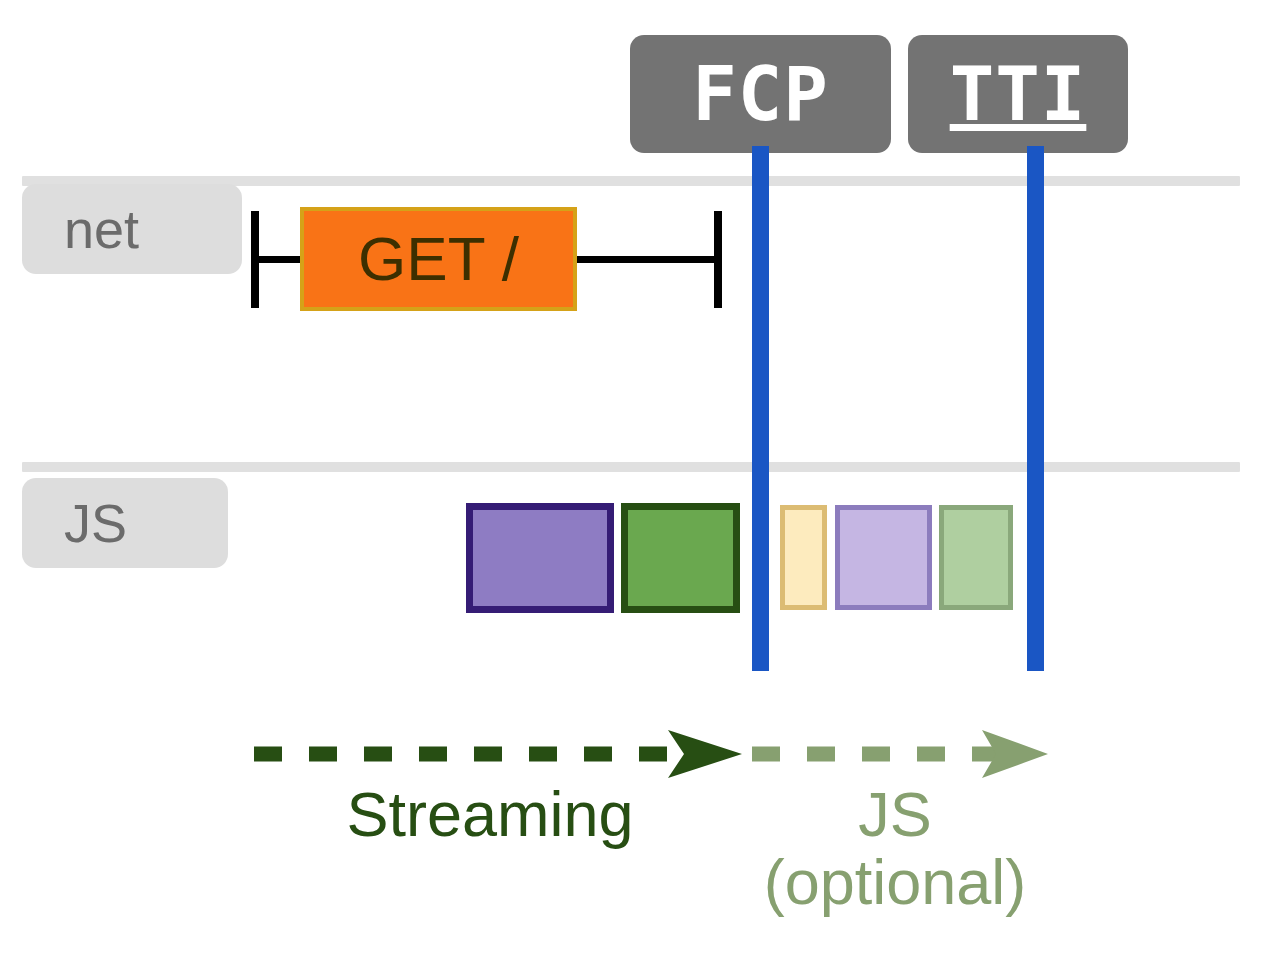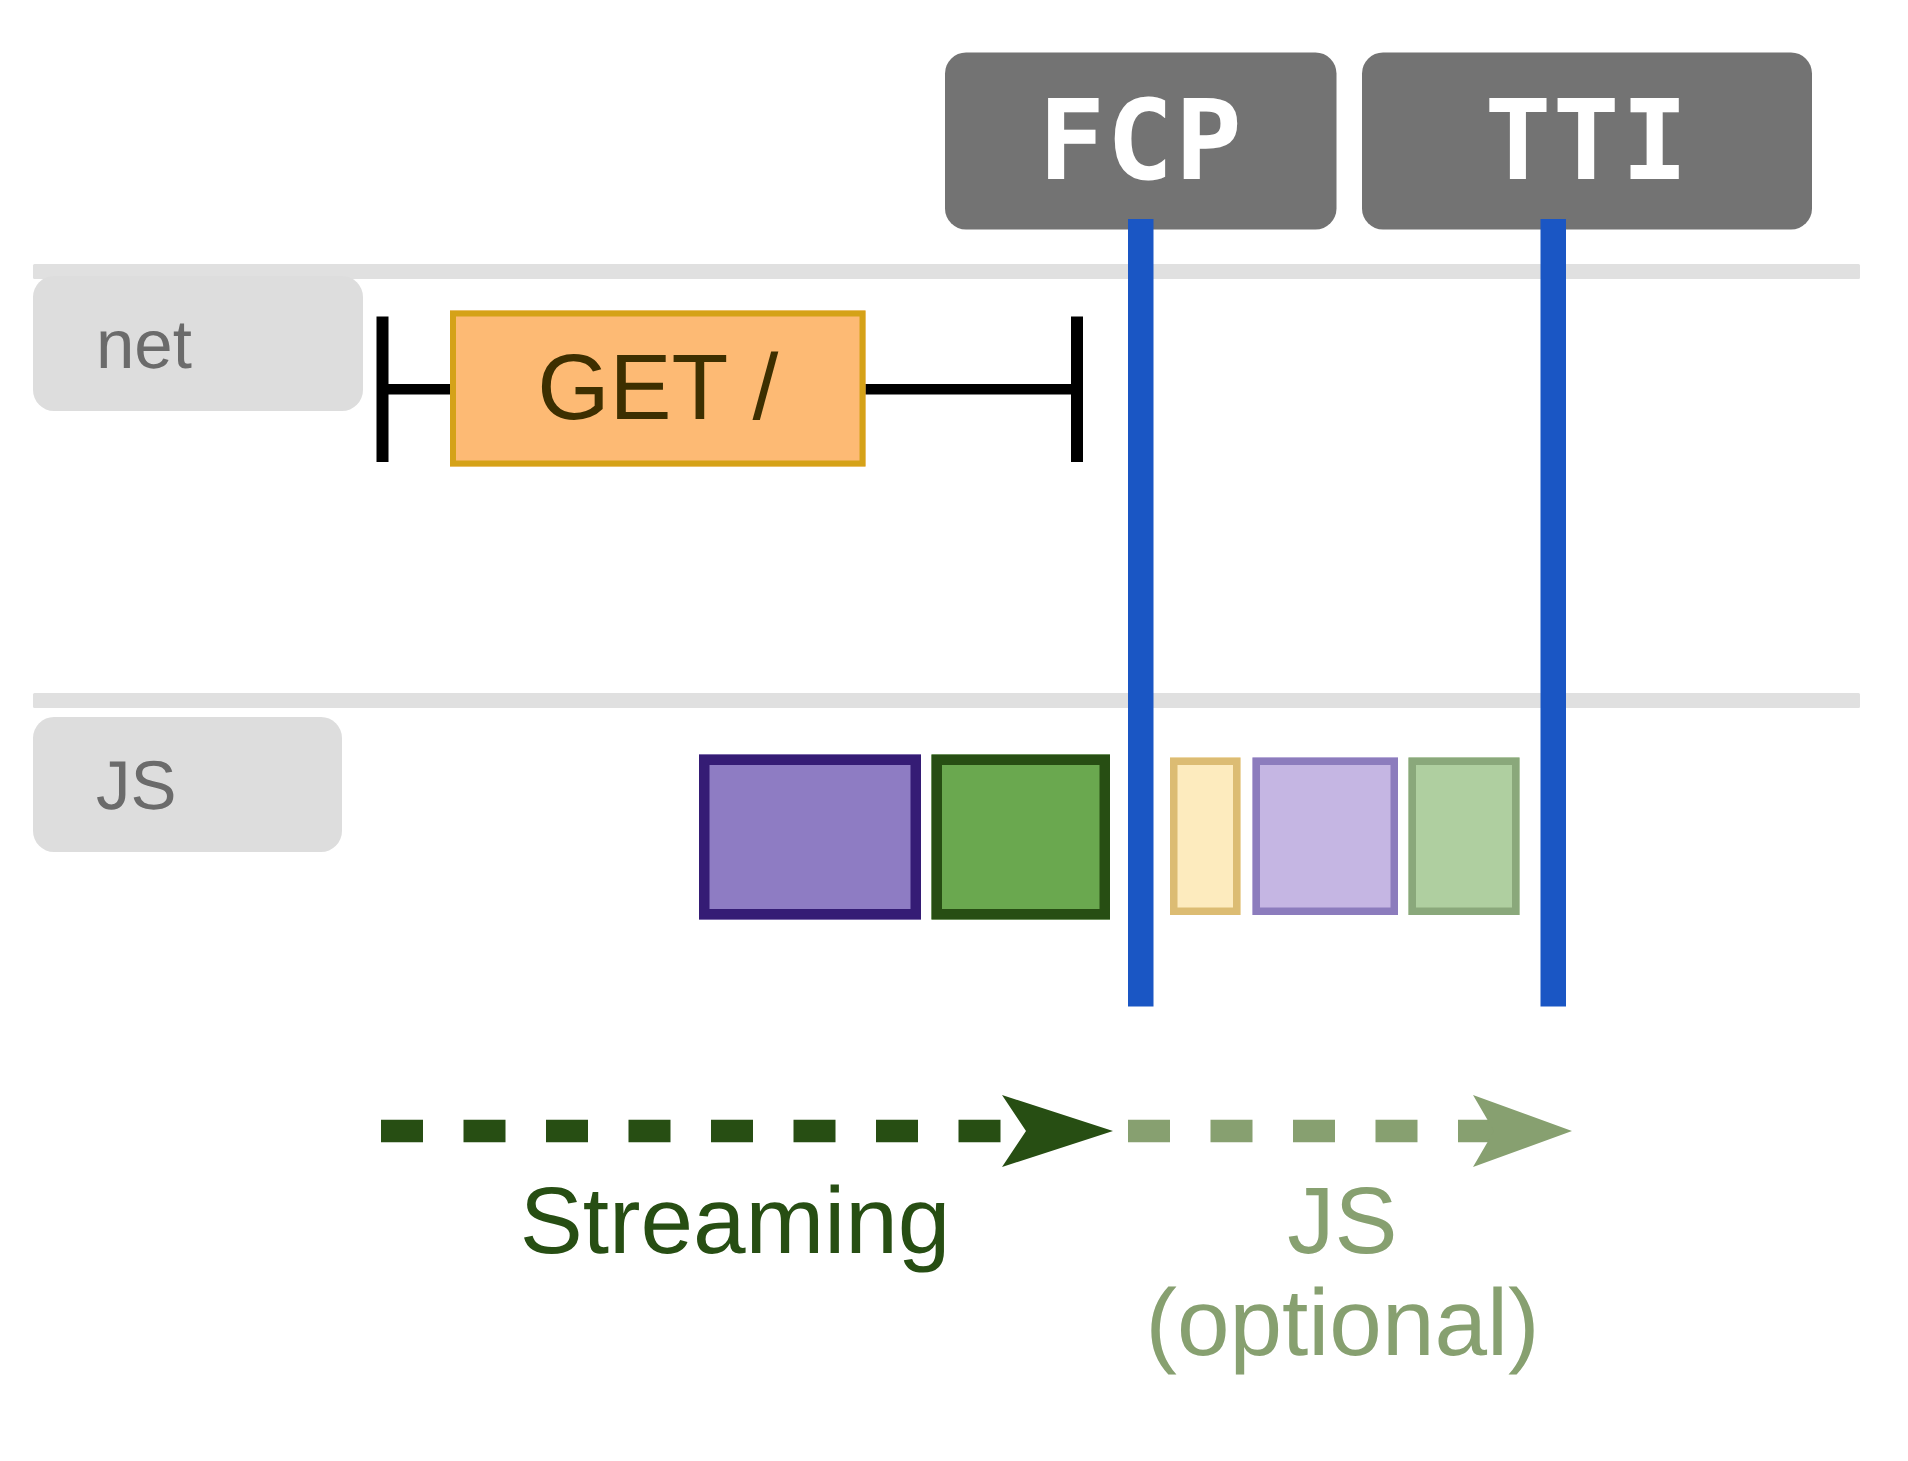--- a/index.html
+++ b/index.html
@@ -27,21 +27,21 @@
   }
   #track-net-line { left: 22px; top: 176px; width: 1218px; }
   #track-js-line  { left: 22px; top: 462px; width: 1218px; }
 
   
   .row-label {
     position: absolute;
     background: #dddddd;
     border-radius: 14px;
     color: #6b6b6b;
-    font-size: 46px;
+    font-size: 54px;
     line-height: 1;
     display: flex;
     align-items: center;
     padding-left: 42px;
     letter-spacing: 0px;
     font-family: "Liberation Sans", sans-serif;
   }
   #row-label-net { left: 22px; top: 184px; width: 178px; height: 90px; }
   #row-label-js  { left: 22px; top: 478px; width: 164px; height: 90px; }
 
@@ -63,21 +63,21 @@
   }
   #net-cap-start { left: 251px; }
   #net-cap-end   { left: 714px; }
 
   #net-request-box {
     position: absolute;
     left: 300px;
     top: 207px;
     width: 277px;
     height: 104px;
-    background: #fdba74;
+    background: #f97316;
     border: 4px solid #D5A218;
     box-sizing: border-box;
     display: flex;
     align-items: center;
     justify-content: center;
     color: #3d2f00;
     font-size: 62px;
     line-height: 1;
     font-family: "Liberation Sans", sans-serif;
   }
@@ -97,21 +97,21 @@
     font-family: "DejaVu Sans Mono", monospace;
     font-weight: bold;
     font-size: 74px;
     line-height: 1;
     display: flex;
     align-items: center;
     justify-content: center;
     letter-spacing: 1px;
   }
   #marker-flag-fcp { left: 630px; top: 35px; width: 261px; height: 118px; }
-  #marker-flag-tti { left: 908px; top: 35px; width: 300px; height: 118px; }
+  #marker-flag-tti { left: 908px; top: 35px; width: 220px; height: 118px; text-decoration: underline; }
 
   .marker-line {
     position: absolute;
     width: 17px;
     background: #1a56c4;
     top: 146px;
   }
   #marker-line-fcp { left: 752px; height: 525px; }
   #marker-line-tti { left: 1027px; height: 525px; }
 

